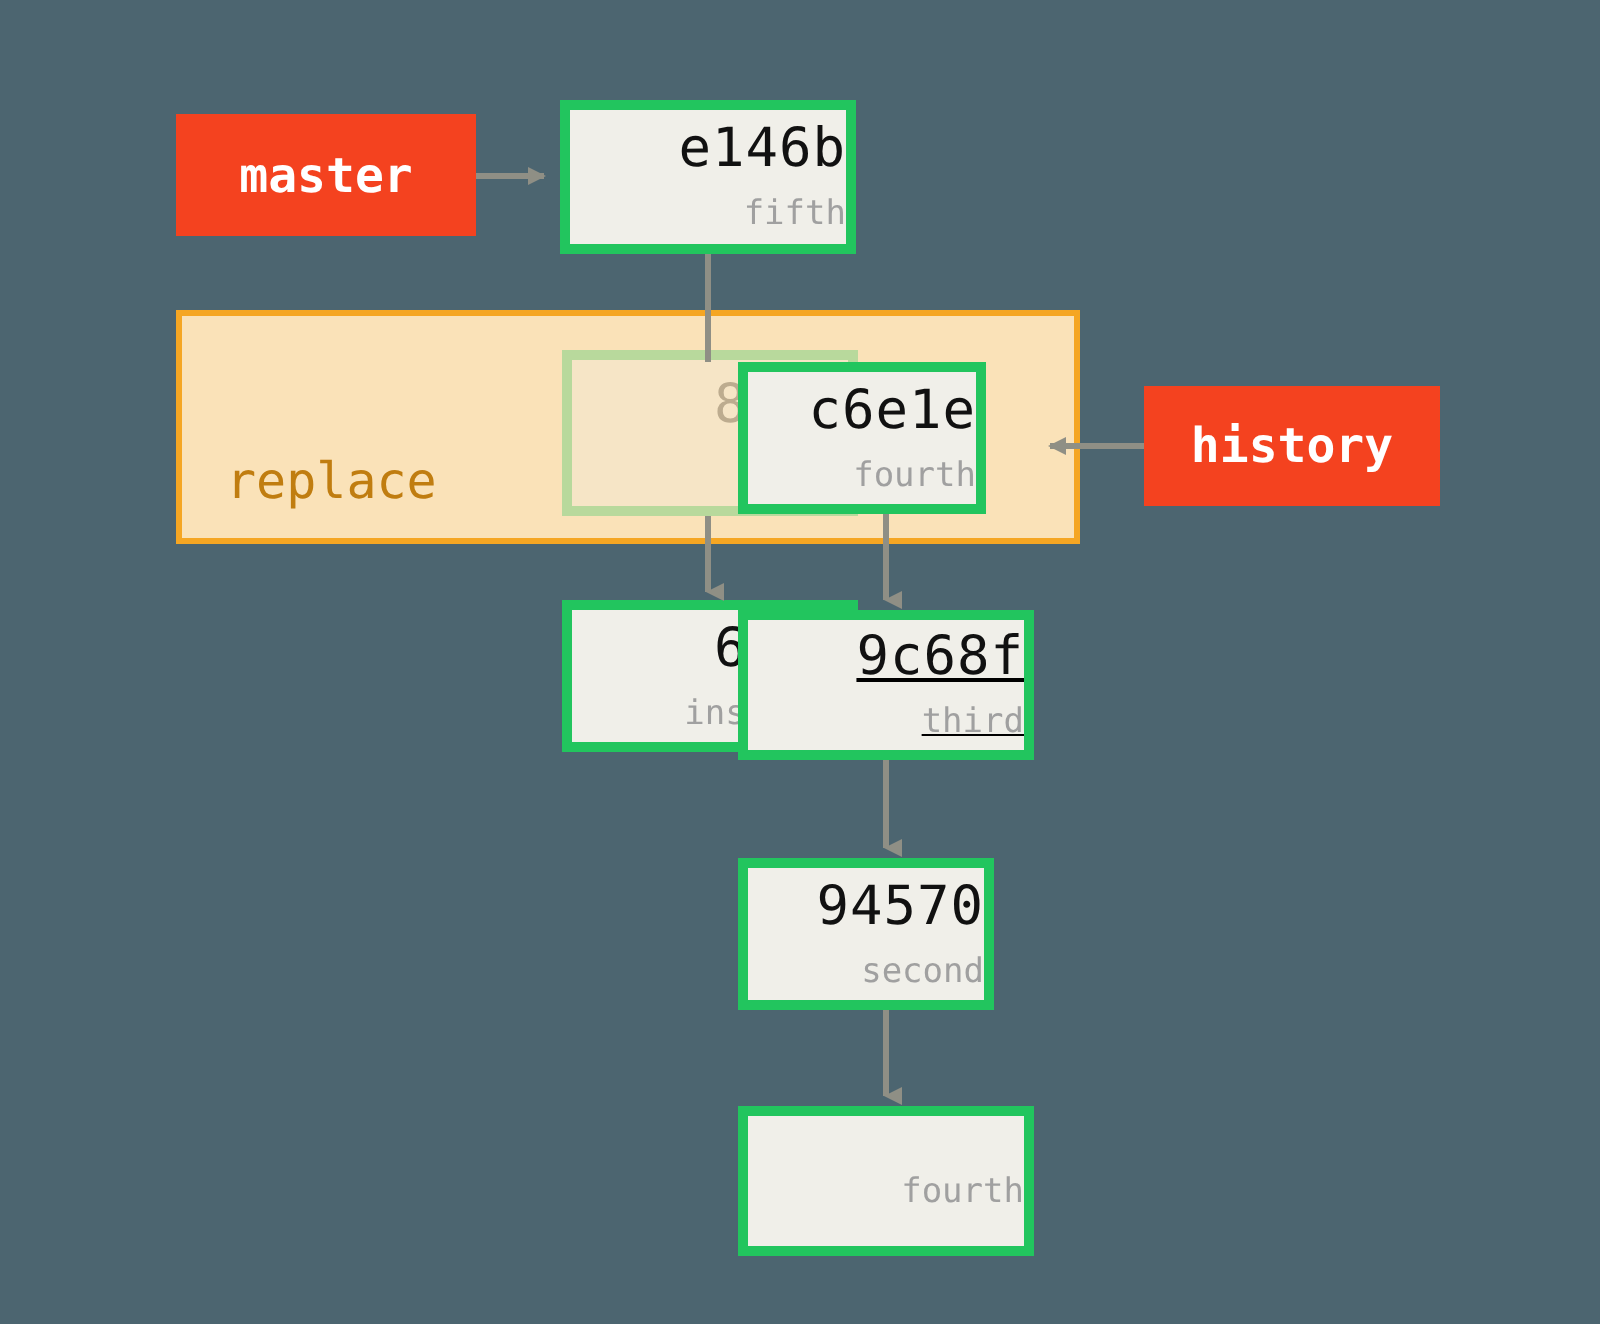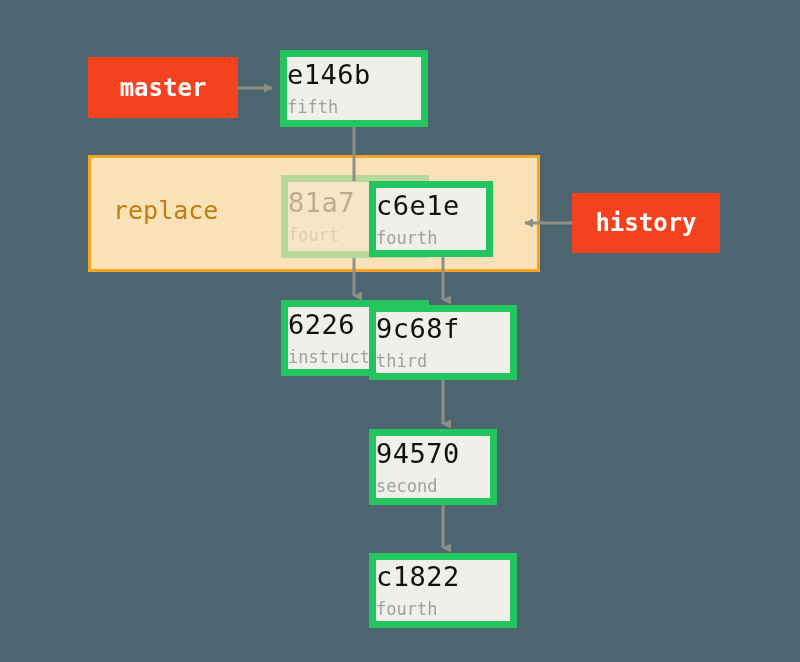--- a/index.html
+++ b/index.html
@@ -24,25 +24,25 @@
     top: 0;
     width: 800px;
     height: 662px;
     pointer-events: none;
   }
 
   
   .commit {
     position: absolute;
     background: #f0efe9;
-    border: 7px solid #22c55e;
+    border: 5px solid #22c55e;
     box-sizing: border-box;
     display: flex;
     flex-direction: column;
-    align-items: flex-start;
+    align-items: flex-end;
     justify-content: center;
   }
   .commit .sha {
     color: #111111;
     font-size: 27px;
     line-height: 1;
     letter-spacing: 0.5px;
   }
   .commit .msg {
     color: #a0a0a0;
@@ -77,20 +77,21 @@
     background: #fae2b8;
     border: 3px solid #f5a623;
     box-sizing: border-box;
   }
   .group-title {
     position: absolute;
     color: #c07d10;
     font-size: 25px;
     line-height: 1;
     white-space: nowrap;
+    margin-top: 30px;
   }
 
   
   .z-panel  { z-index: 1; }
   .z-back   { z-index: 2; }
   .z-edge   { z-index: 3; }
   .z-front  { z-index: 4; }
   .z-label  { z-index: 5; }
 </style>
 </head>
@@ -150,28 +151,27 @@
   <div class="commit z-front" style="left:369px; top:181px; width:124px; height:76px;">
     <div class="sha">c6e1e</div>
     <div class="msg">fourth</div>
   </div>
 
   <div class="commit z-back" style="left:281px; top:300px; width:148px; height:76px;">
     <div class="sha">6226</div>
     <div class="msg">instruct</div>
   </div>
 
-  <div class="commit z-front" style="left:369px; top:305px; width:148px; height:75px;">
+  <div class="commit z-front" style="left:369px; top:305px; width:148px; height:75px;text-decoration:underline;">
     <div class="sha">9c68f</div>
     <div class="msg">third</div>
   </div>
 
   <div class="commit z-front" style="left:369px; top:429px; width:128px; height:76px;">
     <div class="sha">94570</div>
     <div class="msg">second</div>
   </div>
 
   <div class="commit z-front" style="left:369px; top:553px; width:148px; height:75px;">
-    <div class="sha">c1822</div>
     <div class="msg">fourth</div>
   </div>
 
 </div>
 
 </body></html>

